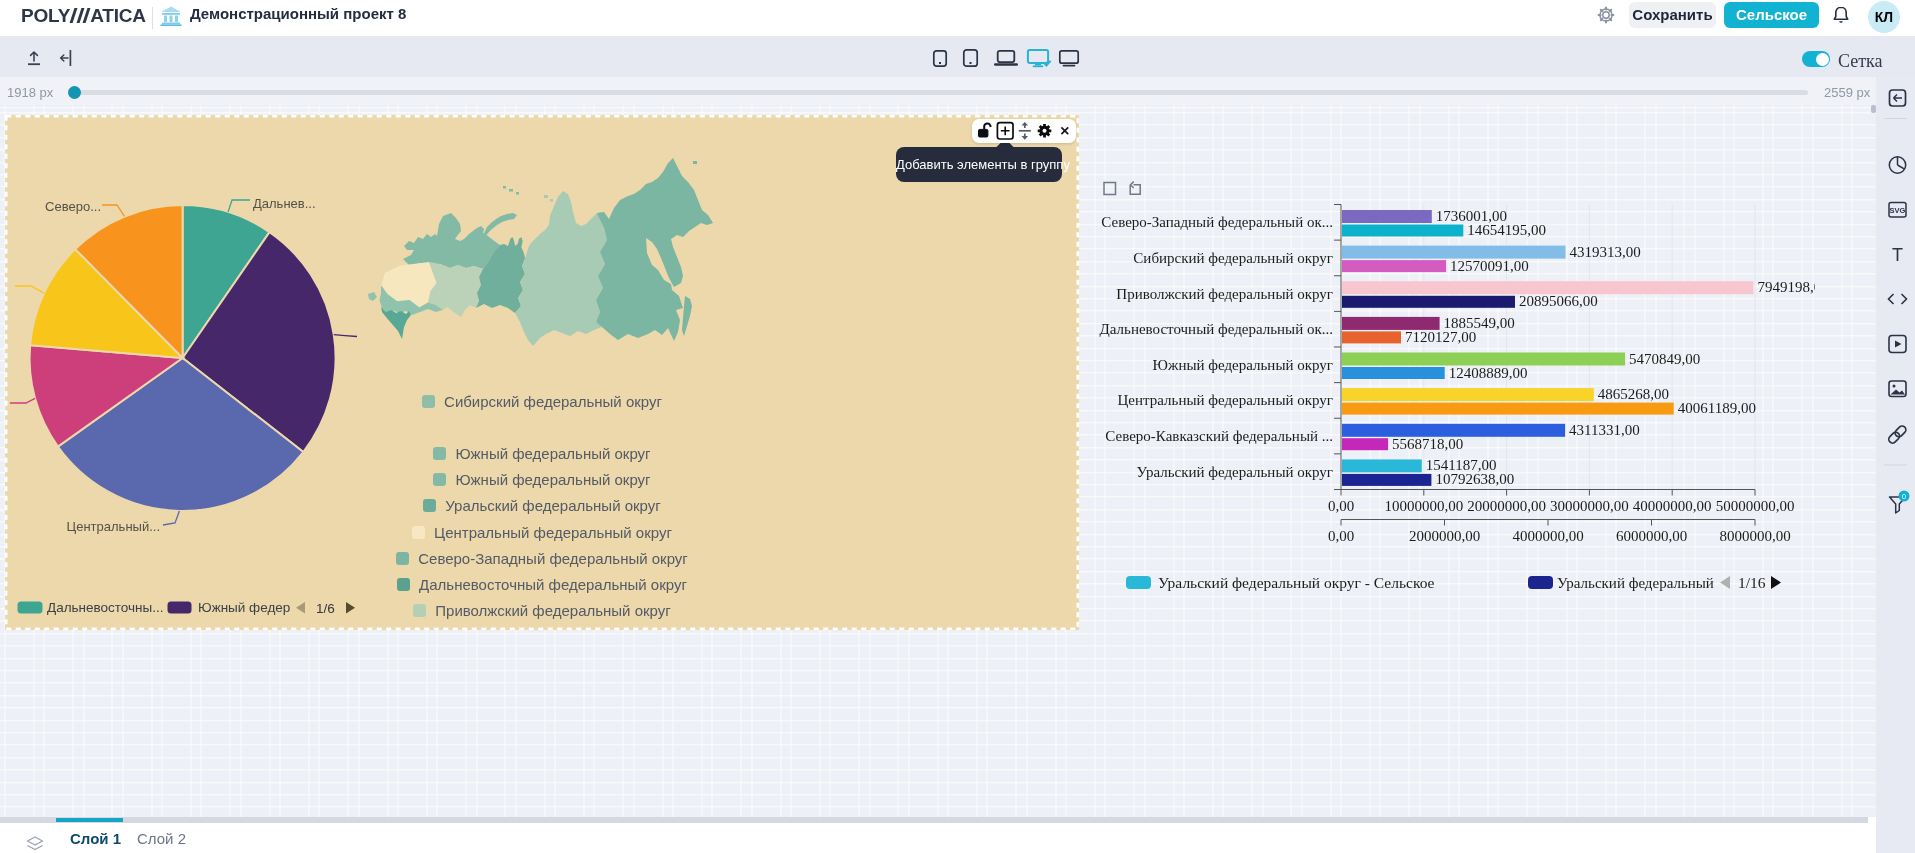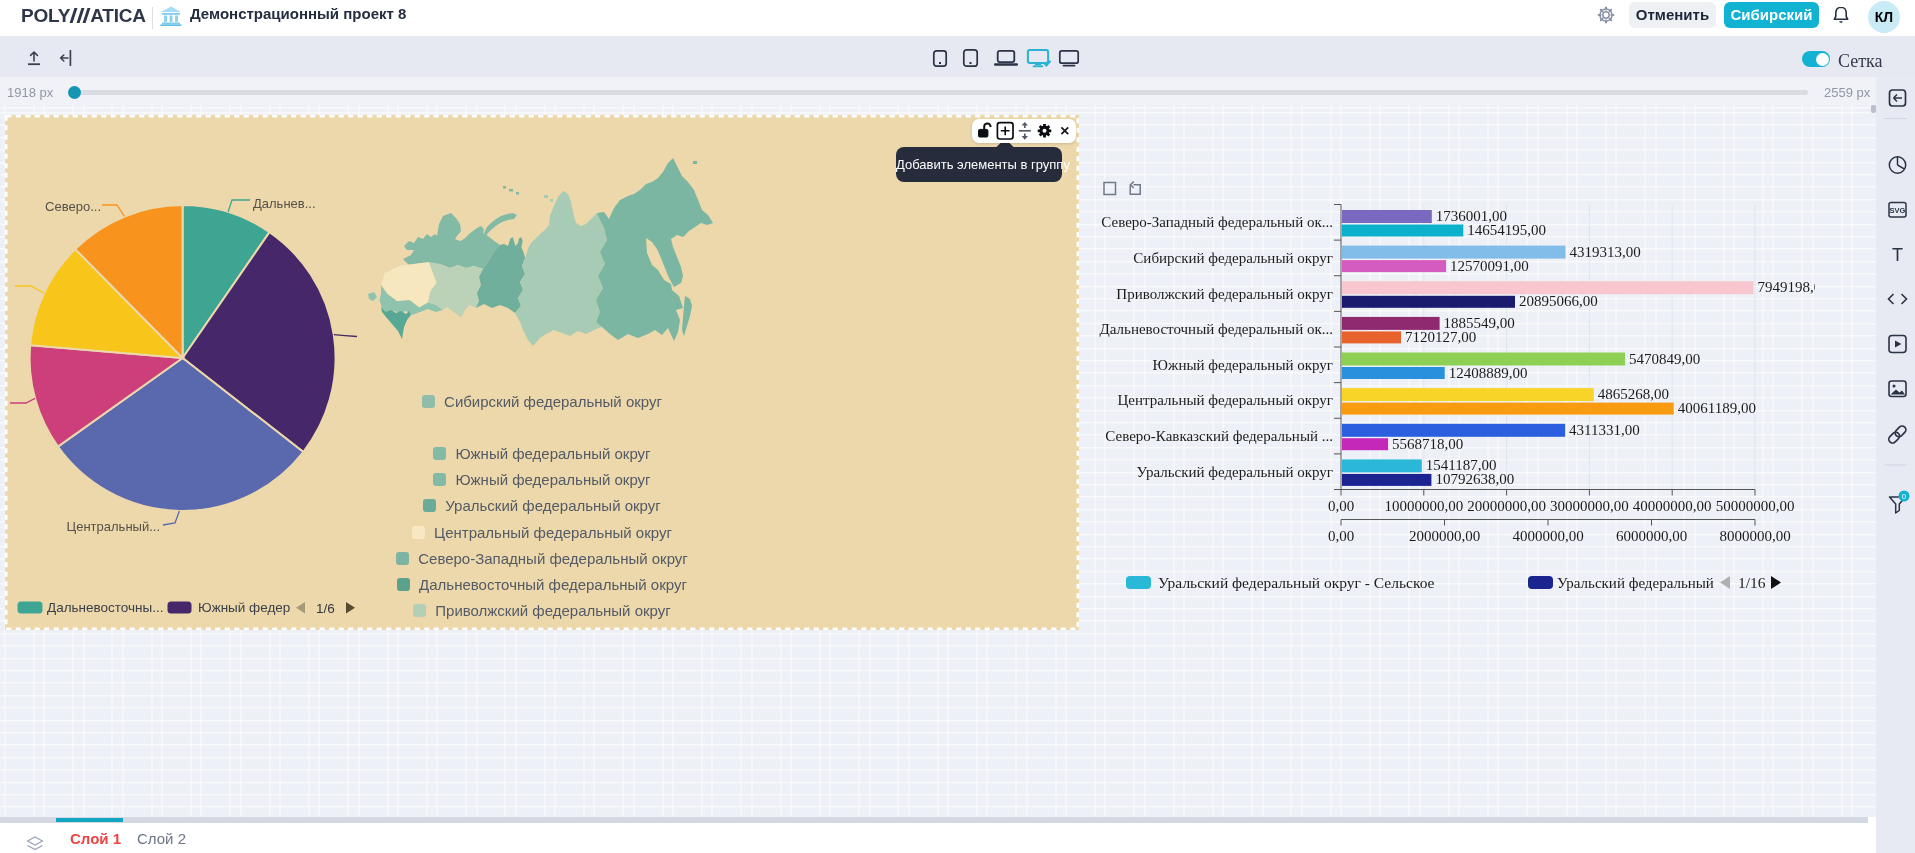--- a/index.html
+++ b/index.html
@@ -34,21 +34,21 @@
     background-image:
       repeating-linear-gradient(to bottom, rgba(255,255,255,.85) 0px, rgba(255,255,255,.85) 1px, transparent 1px, transparent 12.4px),
       repeating-linear-gradient(to right, rgba(255,255,255,.85) 0px, rgba(255,255,255,.85) 1px, transparent 1px, transparent 28.9px, rgba(255,255,255,.85) 28.9px, rgba(255,255,255,.85) 29.9px, transparent 29.9px, transparent 39.3px);
     background-position: 0px 7.3px, 4.5px 0px; }
   
   #hscroll { position:absolute; left:0; top:817px; width:1868px; height:6px; background:#d4d8e3; }
   #hscroll-gap { position:absolute; left:1868px; top:817px; width:8px; height:6px; background:#fff; }
   #tab-underline { position:absolute; left:56px; top:818px; width:67px; height:4px; background:#13a6c3; z-index:5; }
   
   #bottombar { position:absolute; left:0; top:823px; width:1876px; height:30px; background:#fff; }
-  #tab1 { position:absolute; left:70px; top:7px; font-size:15px; font-weight:600; color:#ef4444; }
+  #tab1 { position:absolute; left:70px; top:7px; font-size:15px; font-weight:600; color:#0c4a6e; }
   #tab2 { position:absolute; left:137px; top:7px; font-size:15px; color:#6e7687; }
   
   #panel { position:absolute; left:5px; top:115px; width:1074px; height:515px; background:#ecd8ab; }
   
   #seltool { position:absolute; left:972px; top:119px; width:104px; height:24px; background:#fff;
     border-radius:7px; box-shadow:0 1px 3px rgba(0,0,0,0.15); z-index:10; }
   
   #tooltip { position:absolute; left:896px; top:147px; width:166px; height:35px; background:#262c3c;
     border-radius:8px; z-index:9; color:#fff; font-size:13px; text-align:center; line-height:35px; white-space:nowrap; }
   #tooltip:before { content:""; position:absolute; left:103px; top:-6px; width:12px; height:12px;
@@ -72,22 +72,22 @@
   <path d="M12 0.5 L22 6 L2 6 Z" fill="#a8dcf2"></path>
   <rect x="3" y="7" width="18" height="1.8" fill="#7ecbea"></rect>
   <rect x="5" y="9.5" width="3" height="6.5"></rect>
   <rect x="10.5" y="9.5" width="3" height="6.5"></rect>
   <rect x="16" y="9.5" width="3" height="6.5"></rect>
   <rect x="3" y="16.5" width="18" height="1.6" fill="#7ecbea"></rect>
   <rect x="1.5" y="18.3" width="21" height="1.7" fill="#5bbfe4"></rect>
  </g>
 </svg>
   <div id="title">Демонстрационный проект 8</div>
-  <div id="btn-cancel">Отменить</div>
-  <div id="btn-save">Сибирский</div>
+  <div id="btn-cancel">Сохранить</div>
+  <div id="btn-save">Сельское</div>
   <div id="avatar">КЛ</div>
 </div>
 <div id="toolbar"></div>
 <div id="sliderrow">
   <div id="sl-label1">1918 px</div>
   <div id="sl-label2">2559 px</div>
   <div id="sl-track"></div>
   <div id="sl-dot"></div>
 </div>
 <div id="sidebar"></div>

